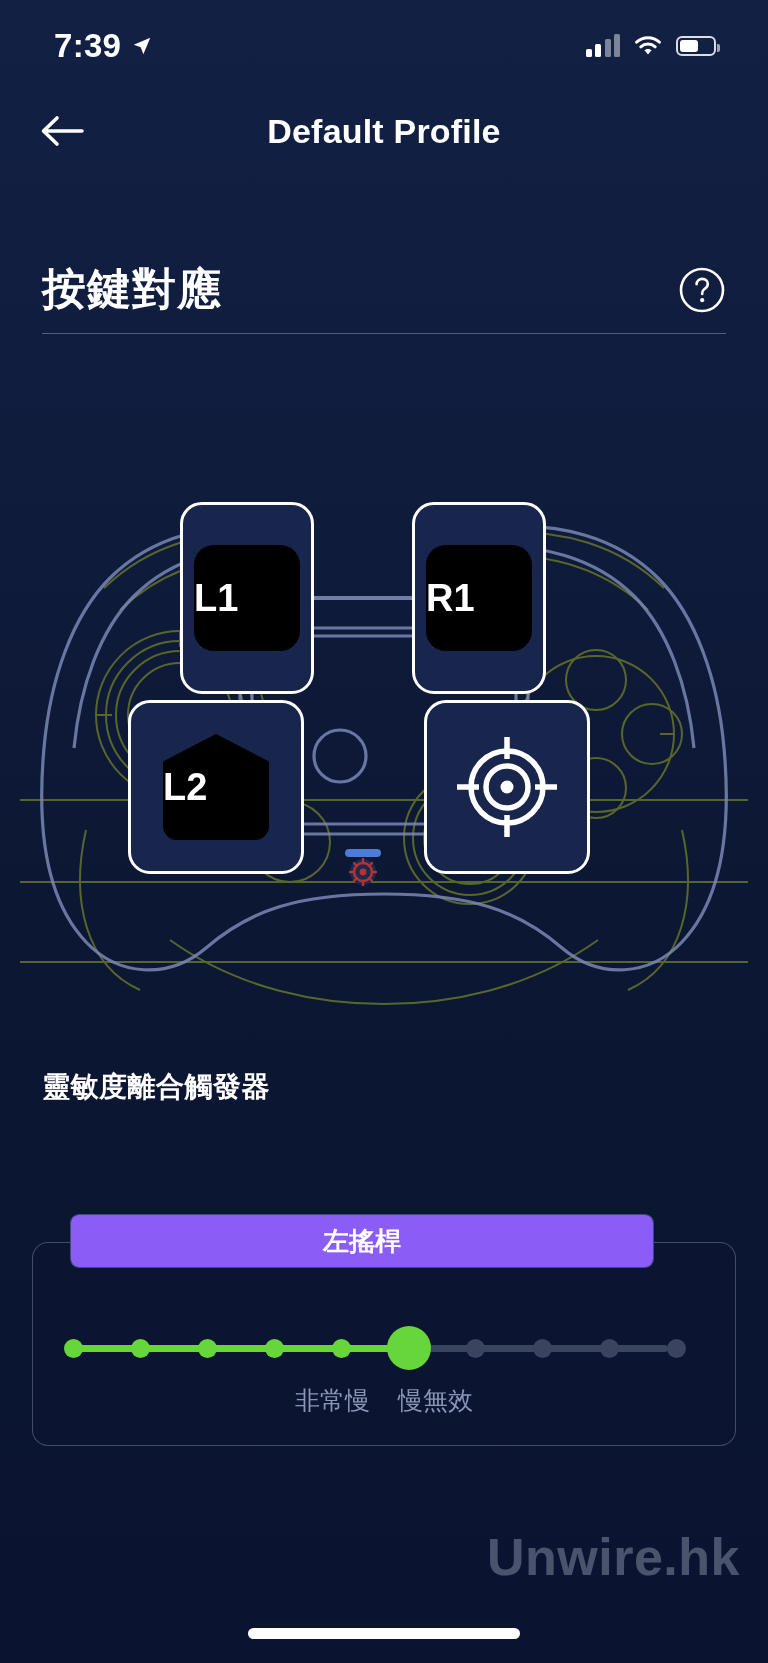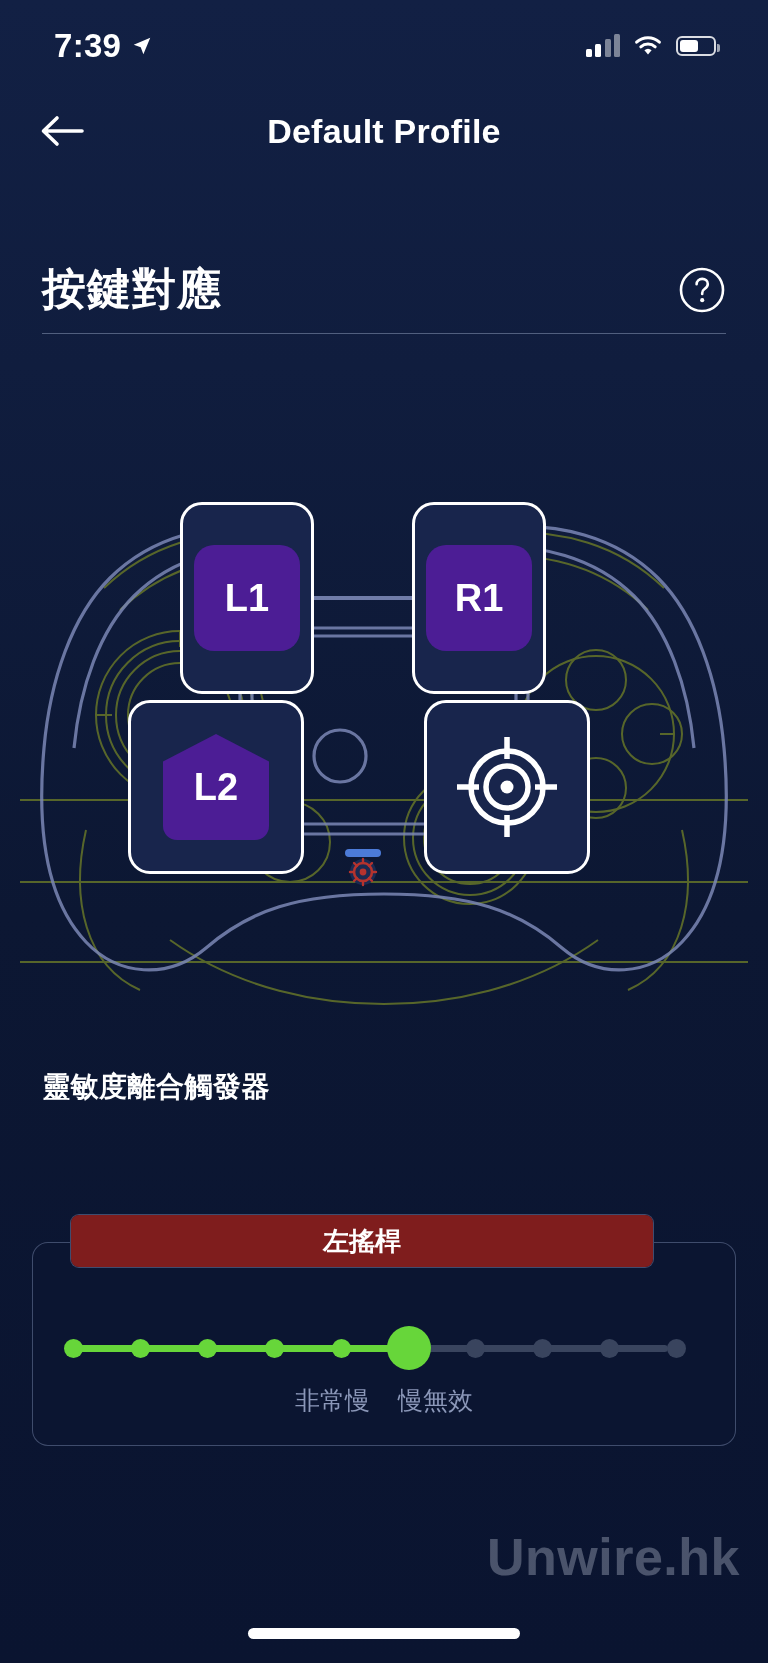--- a/index.html
+++ b/index.html
@@ -87,22 +87,22 @@
 
   .map-card{
     position:absolute;
     background:#18254c;
     border:3px solid #ffffff;
     border-radius:22px;
     display:flex; align-items:center; justify-content:center;
     cursor:pointer;
   }
   .badge{
-    background:#4c1d95;
-    display:flex; align-items:center; justify-content:center;
+    background:#000000;
+    display:flex; align-items:center; 
     color:#ffffff; font-weight:700;
   }
   .badge-sq{ width:106px; height:106px; border-radius:20px; font-size:38px; }
   .badge-pent{
     width:106px; height:106px; font-size:38px;
     border-radius:14px;
     clip-path:polygon(50% 0%, 100% 26%, 100% 100%, 0% 100%, 0% 26%);
   }
 
   #card-l1{ left:180px; top:32px; width:134px; height:192px; }
@@ -124,21 +124,21 @@
   .tabs{
     position:absolute; top:1214px; left:70px; width:584px; height:54px;
     display:flex; border-radius:9px; overflow:hidden;
     background:#111d3c; border:1.5px solid rgba(150,165,205,.35);
     z-index:4;
   }
   .tab{
     flex:1; display:flex; align-items:center; justify-content:center;
     color:#ffffff; font-size:26px; font-weight:400; cursor:pointer;
   }
-  .tab.active{ background:#7f1d1d; font-weight:700; }
+  .tab.active{ background:#8b5cf6; font-weight:700; }
 
   
   .slider-panel{
     position:absolute; top:1242px; left:32px; width:704px; height:204px;
     border:1.5px solid rgba(150,165,205,.38);
     border-radius:16px;
     background:#0b1531;
     z-index:2;
   }
   .slider-area{

